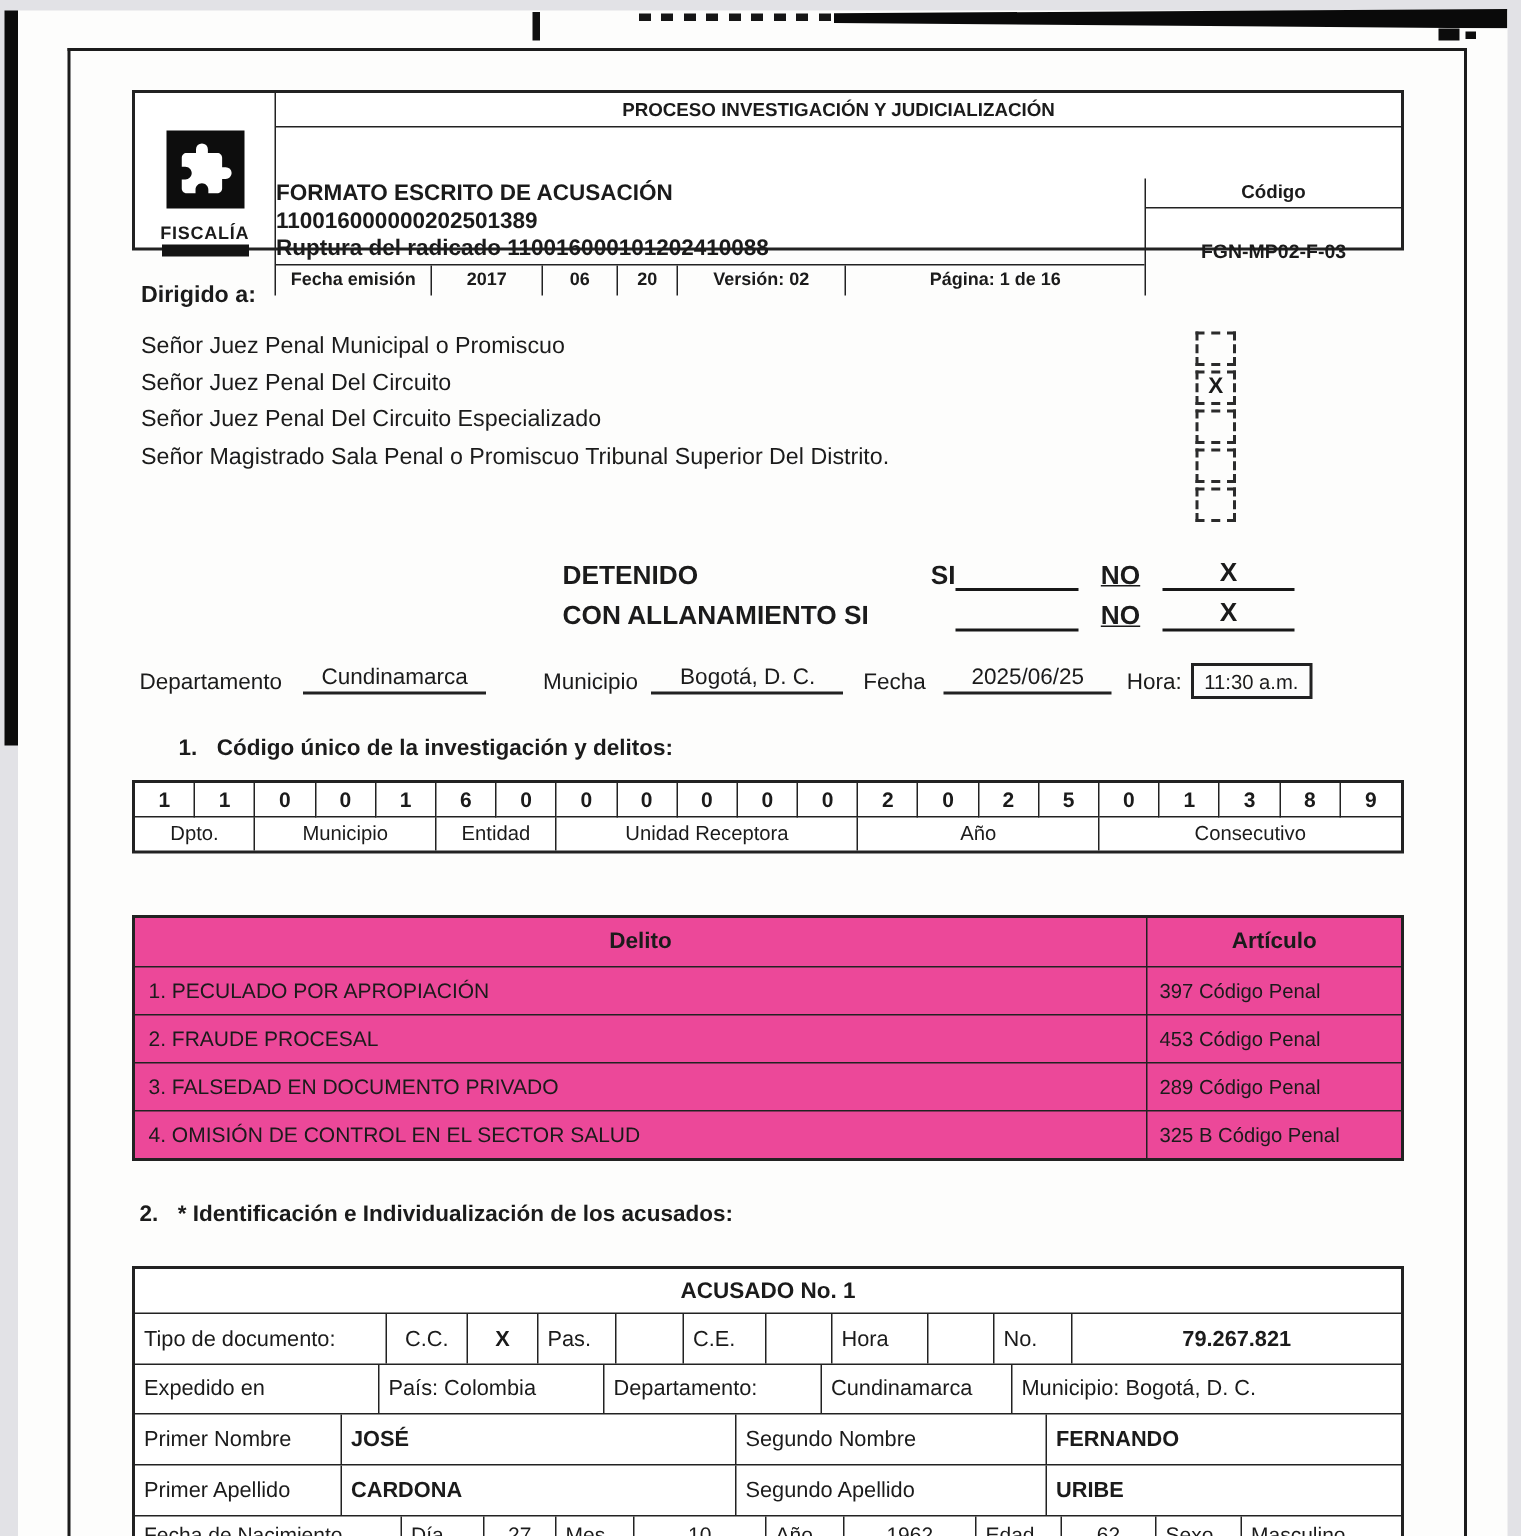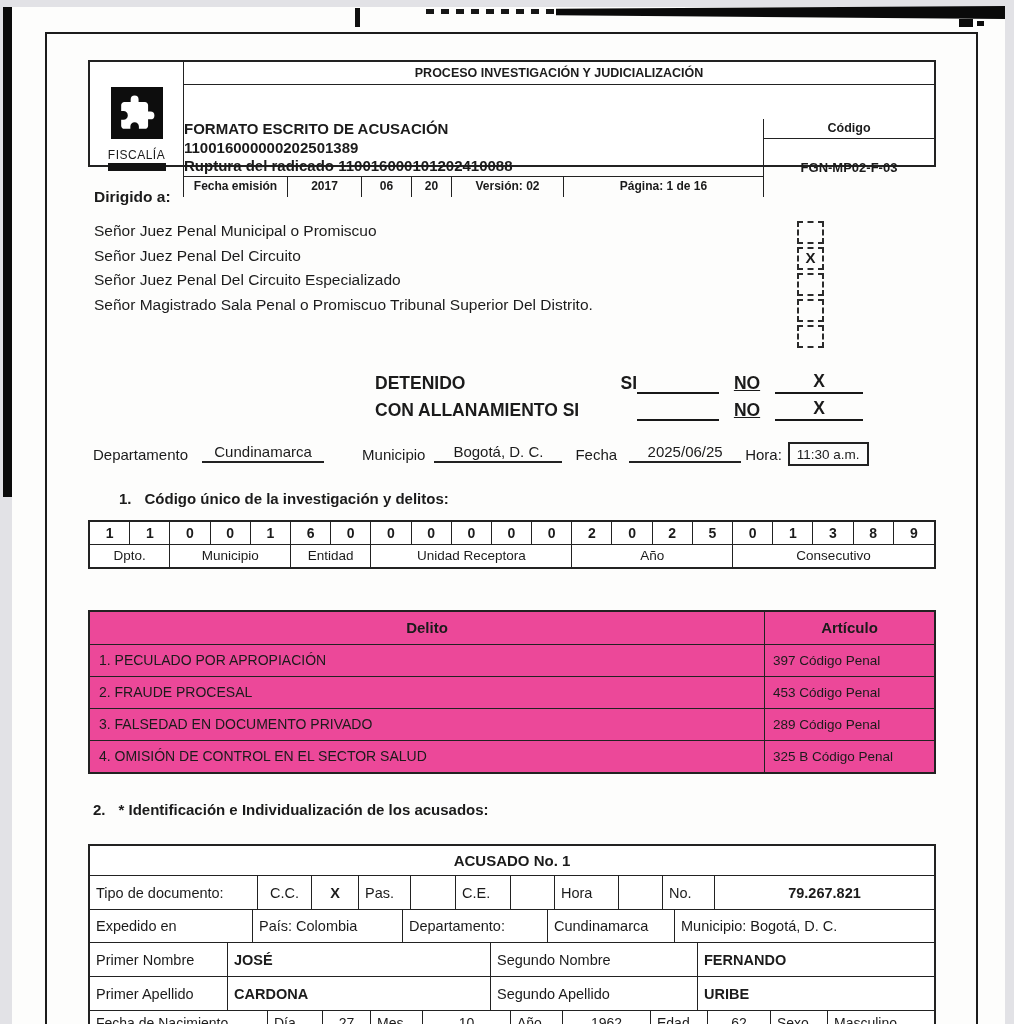--- a/index.html
+++ b/index.html
@@ -23,21 +23,21 @@
   .edge-mark2{position:absolute;left:977px;top:21px;width:7px;height:5px;background:#0c0c0c;}
   .frame{position:absolute;left:45px;top:32px;width:929px;height:1000px;
     border:2px solid #1c1c1c;border-bottom:none;}
 
   .content{position:absolute;left:88px;top:57px;width:848px;}
 
   
   .header-grid{margin-top:3px;border:2px solid #222;display:grid;grid-template-columns:94px 1fr;height:103px;background:#fff;}
   .logo-cell{border-right:1.6px solid #222;display:flex;flex-direction:column;align-items:center;justify-content:center;gap:1px;}
   .logo-square{width:52px;height:52px;background:#0d0d0d;display:flex;align-items:center;justify-content:center;}
-  .logo-name{font-size:12px;font-weight:normal;letter-spacing:.5px;margin-top:8px;}
+  .logo-name{font-size:12px;font-weight:bold;letter-spacing:.5px;margin-top:8px;}
   .logo-strip{width:58px;height:8px;background:#141414;}
   .header-right{display:flex;flex-direction:column;gap:34px;}
   .proc-row{height:22px;border-bottom:1.6px solid #222;text-align:center;font-weight:bold;font-size:12.5px;line-height:22px;}
   .header-mid{flex:1;display:grid;grid-template-columns:1fr 170px;}
   .mid-left{display:flex;flex-direction:column;border-right:1.6px solid #222;}
   .formato-block{flex:1;font-weight:bold;font-size:15px;line-height:18.5px;padding-top:1px;}
   .fecha-row{height:20px;border-top:1.6px solid #222;display:grid;
     grid-template-columns:104px 74px 50px 40px 112px 1fr;font-size:12px;font-weight:bold;}
   .fecha-row>div{border-right:1.6px solid #222;text-align:center;line-height:19px;}
   .fecha-row>div:last-child{border-right:none;}
@@ -194,21 +194,21 @@
       </div>
     </div>
 
     <div class="loc-row">
       <span>Departamento</span>
       <span class="loc-val" style="width:122px;margin-left:14px;">Cundinamarca</span>
       <span style="margin-left:38px;">Municipio</span>
       <span class="loc-val" style="width:128px;margin-left:9px;">Bogotá, D. C.</span>
       <span style="margin-left:13px;">Fecha</span>
       <span class="loc-val" style="width:112px;margin-left:12px;">2025/06/25</span>
-      <span style="margin-left:4px;">Hora:</span>
+      <span style="margin-left:10px;">Hora:</span>
       <span class="hora-box">11:30 a.m.</span>
     </div>
 
     <div class="sec-title sec1">
       <span class="sec-num">1.</span><span>Código único de la investigación y delitos:</span>
     </div>
 
     <div class="ciu">
       <div class="ciu-digits">
         <span>1</span>

